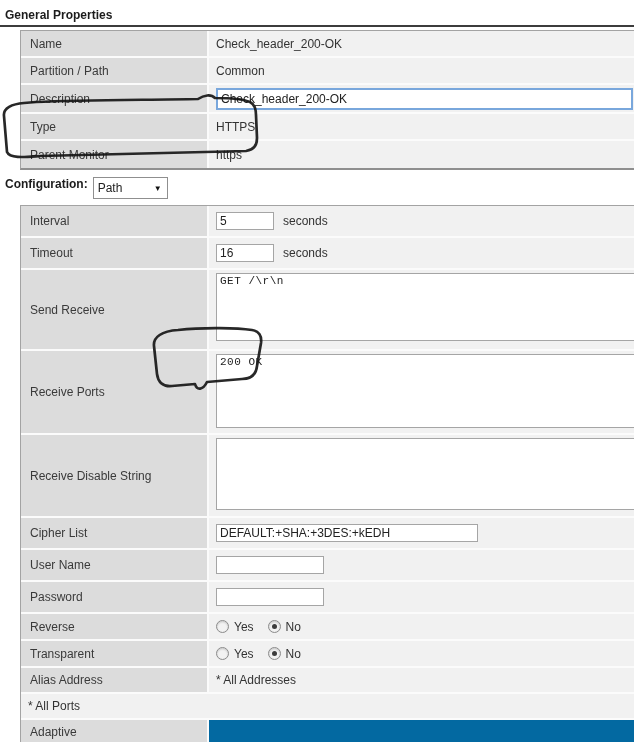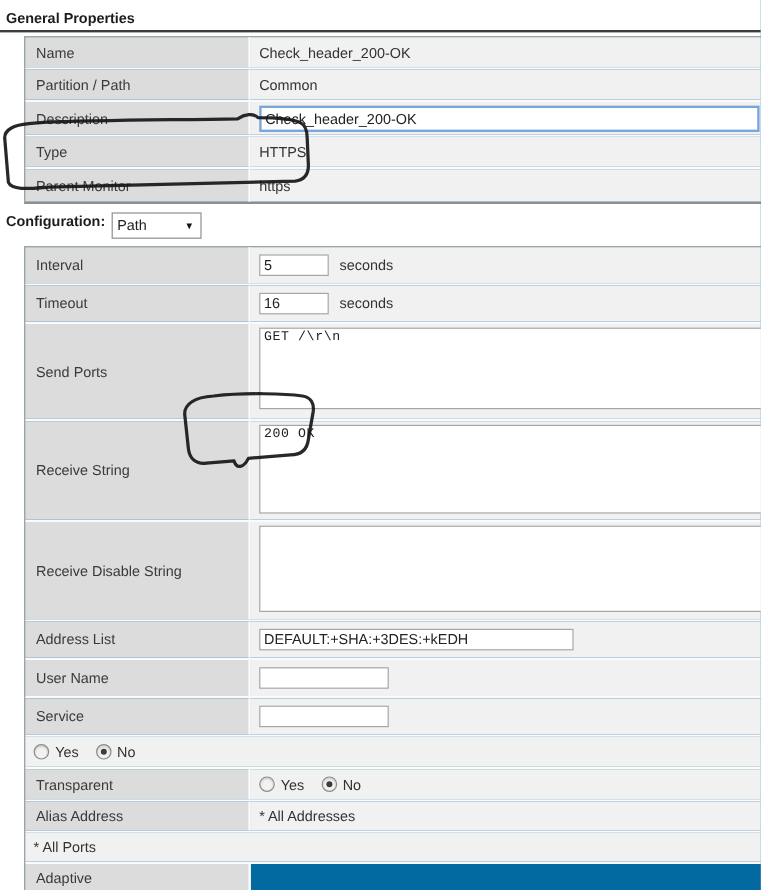--- a/index.html
+++ b/index.html
@@ -118,56 +118,57 @@
     </div>
   </div>
   <div class="row h32">
     <div class="cell-label">Timeout</div>
     <div class="cell-value">
       <input type="text" class="text w58" value="16" style="">
       <span class="unit">seconds</span>
     </div>
   </div>
   <div class="row h81">
-    <div class="cell-label">Send Ports</div>
+    <div class="cell-label">Send Receive</div>
     <div class="cell-value top">
       <textarea class="mono ta68" style="">GET /\r\n</textarea>
     </div>
   </div>
   <div class="row h84">
-    <div class="cell-label">Receive String</div>
+    <div class="cell-label">Receive Ports</div>
     <div class="cell-value top">
       <textarea class="mono ta74" style="">200 OK</textarea>
     </div>
   </div>
   <div class="row h83">
     <div class="cell-label">Receive Disable String</div>
     <div class="cell-value top">
       <textarea class="mono ta72" style=""></textarea>
     </div>
   </div>
   <div class="row h32">
-    <div class="cell-label">Address List</div>
+    <div class="cell-label">Cipher List</div>
     <div class="cell-value">
       <input type="text" class="text w258" value="DEFAULT:+SHA:+3DES:+kEDH" style="">
     </div>
   </div>
   <div class="row h32">
     <div class="cell-label">User Name</div>
     <div class="cell-value">
       <input type="text" class="text w108" value="" style="">
     </div>
   </div>
   <div class="row h32">
-    <div class="cell-label">Service</div>
+    <div class="cell-label">Password</div>
     <div class="cell-value">
       <input type="password" class="text w108" value="" style="">
     </div>
   </div>
   <div class="row h27">
+    <div class="cell-label">Reverse</div>
     <div class="cell-value">
       <span class="radio"></span>
       <span class="radio-lab">Yes</span>
       <span class="radio sel"></span>
       <span class="radio-lab">No</span>
     </div>
   </div>
   <div class="row h27">
     <div class="cell-label">Transparent</div>
     <div class="cell-value">

